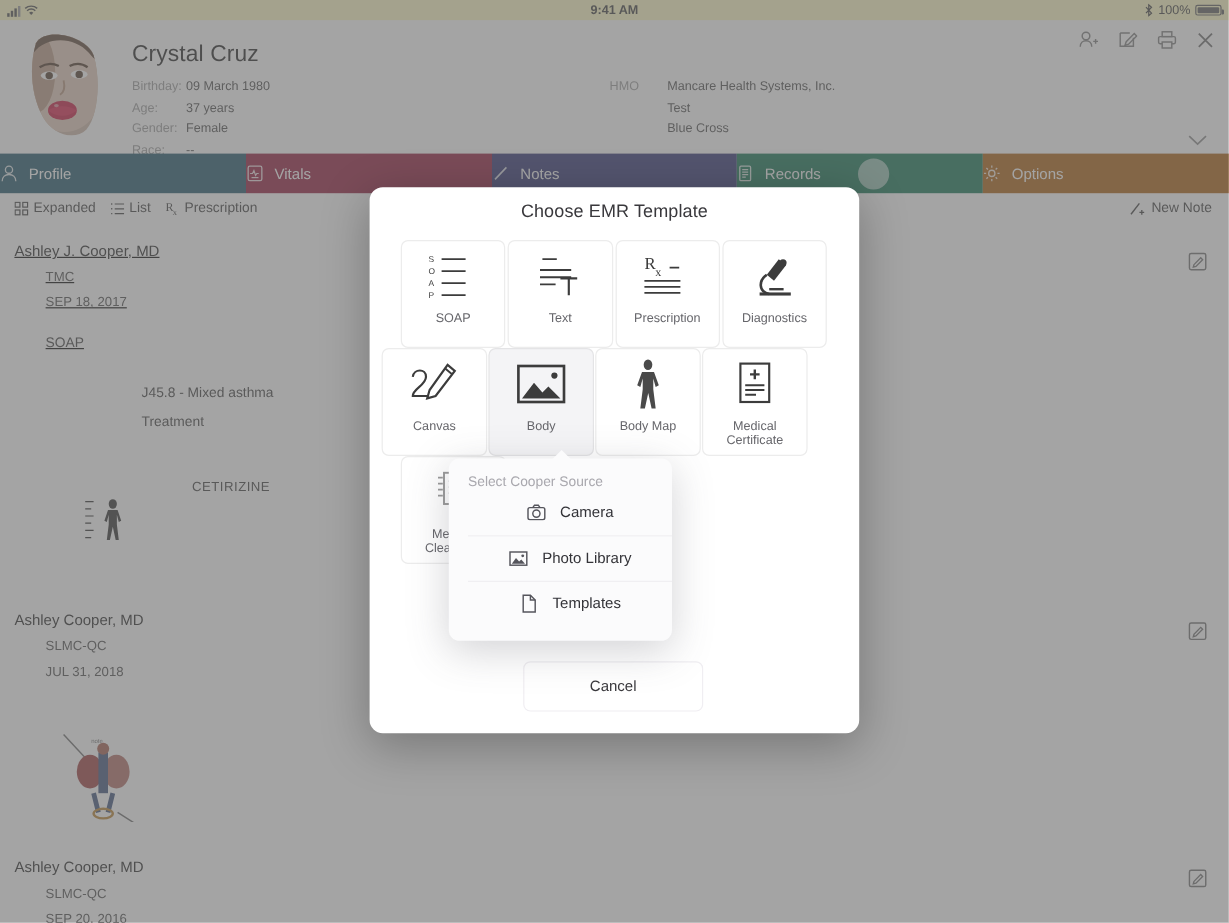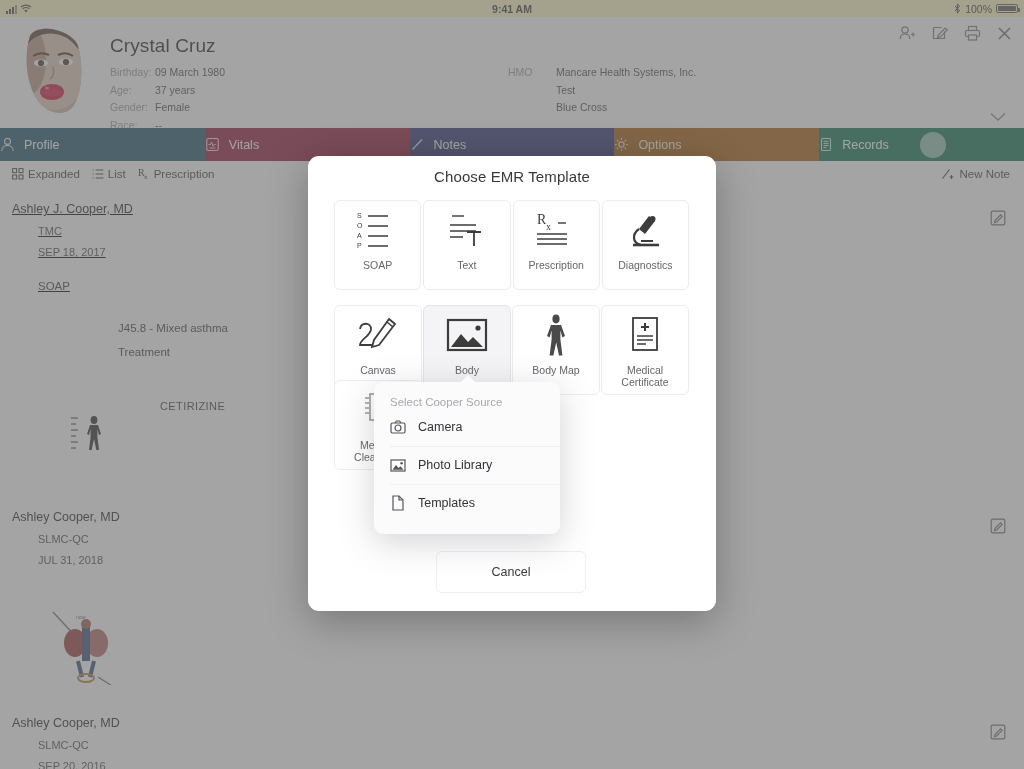--- a/index.html
+++ b/index.html
@@ -98,22 +98,22 @@
   .grid { position: absolute; left: 26px; top: 44px; width: 356px;
           display: grid; grid-template-columns: repeat(4, 1fr); gap: 0px 1px; }
   .card { height: 90px; border: 1px solid #ececec; border-radius: 6px; margin: 0 1px 0 0;
           display: flex; flex-direction: column; align-items: center; justify-content: flex-start;
           background: #fff; }
   .card .ic { height: 58px; display:flex; align-items:center; justify-content:center; }
   .card .lb { font-size: 10.5px; color: #66666b; text-align: center; line-height: 12px; }
   .card.sel { background: #f4f4f6; border-color: #e4e4e6; }
 
   
-  .grid2 { position: absolute; left: 26px; top: 134px; width: 356px;
-           display: grid; grid-template-columns: repeat(4, 1fr); margin-top: 15px; }
+  .grid2 { position: absolute; left: 10px; top: 134px; width: 356px;
+           display: grid; grid-template-columns: repeat(4, 1fr); }
   .grid3 { position: absolute; left: 26px; top: 224px; width: 356px;
            display: grid; grid-template-columns: repeat(4, 1fr); }
 
   .cancel { position: absolute; left: 128px; bottom: 18px; width: 150px; height: 42px;
             border: 1px solid #f0eef2; border-radius: 6px; background: #fff;
             display: flex; align-items: center; justify-content: center;
             font-size: 12.5px; color: #3a393d; }
 
   
   .pop {
@@ -121,21 +121,21 @@
     background: #fbfbfc; border-radius: 9px;
     box-shadow: 0 8px 34px rgba(80,80,90,.25);
   }
   .pop::before {
     content: ""; position: absolute; top: -7px; left: 86px;
     border-left: 8px solid transparent; border-right: 8px solid transparent;
     border-bottom: 8px solid #fbfbfc;
   }
   .pop-title { font-size: 11.5px; color: #a9a8ae; padding: 14px 0 0 16px; }
   .pop-item { height: 38px; display: flex; align-items: center; gap: 12px; padding-left: 16px;
-              font-size: 12.5px; color: #333338; position: relative; }
+              font-size: 12.5px; color: #333338; position: relative; justify-content: center; }
   .pop-item + .pop-item::before {
     content: ""; position: absolute; left: 16px; right: 0; top: 0; height: 1px; background: #f0eff2;
   }
   .pop-item .pi { width: 16px; display:flex; align-items:center; justify-content:center; color:#55555c; }
 
   svg { shape-rendering: geometricPrecision; }
 </style>
 </head>
 <body>
 
@@ -261,34 +261,34 @@
           <path d="M4.6 11 h5.8" stroke="#fff" stroke-width="1" opacity=".9"></path>
         </svg>
         <span>Vitals</span>
       </div>
       <div class="tab" style="background:#2b2f72">
         <svg width="15" height="15" viewBox="0 0 15 15">
           <path d="M2.5 12.5 L12 2.5" stroke="#fff" stroke-width="1.3" opacity=".9"></path>
         </svg>
         <span>Notes</span>
       </div>
+      <div class="tab" style="background:#0e7150">
+        <svg width="14" height="15" viewBox="0 0 14 15">
+          <rect x="2.5" y="1.5" width="9" height="12" rx="1" stroke="#fff" stroke-width="1.1" fill="none" opacity=".9"></rect>
+          <path d="M4.5 4.3 h5 M4.5 6.4 h5 M4.5 8.5 h5 M4.5 10.6 h3" stroke="#fff" stroke-width="1" opacity=".9"></path>
+        </svg>
+        <span>Records</span>
+        <span class="badge"></span>
+      </div>
       <div class="tab" style="background:#a85c0b">
         <svg width="15" height="15" viewBox="0 0 15 15">
           <circle cx="7.5" cy="7.5" r="2.6" stroke="#fff" stroke-width="1.1" fill="none" opacity=".9"></circle>
           <path d="M7.5 1 v1.8 M7.5 12.2 v1.8 M1 7.5 h1.8 M12.2 7.5 h1.8 M3 3 l1.3 1.3 M10.7 10.7 l1.3 1.3 M12 3 l-1.3 1.3 M4.3 10.7 L3 12" stroke="#fff" stroke-width="1.1" opacity=".9"></path>
         </svg>
         <span>Options</span>
-      </div>
-      <div class="tab" style="background:#0e7150">
-        <svg width="14" height="15" viewBox="0 0 14 15">
-          <rect x="2.5" y="1.5" width="9" height="12" rx="1" stroke="#fff" stroke-width="1.1" fill="none" opacity=".9"></rect>
-          <path d="M4.5 4.3 h5 M4.5 6.4 h5 M4.5 8.5 h5 M4.5 10.6 h3" stroke="#fff" stroke-width="1" opacity=".9"></path>
-        </svg>
-        <span>Records</span>
-        <span class="badge"></span>
       </div>
     </div>
 
     <div class="ntoolbar">
       <div class="nt-left">
         <span class="grp">
           <svg width="12" height="12" viewBox="0 0 12 12">
             <rect x="0.6" y="0.6" width="4" height="4" stroke="#3c3c3c" stroke-width="1" fill="none"></rect>
             <rect x="7" y="0.6" width="4" height="4" stroke="#3c3c3c" stroke-width="1" fill="none"></rect>
             <rect x="0.6" y="7" width="4" height="4" stroke="#3c3c3c" stroke-width="1" fill="none"></rect>

